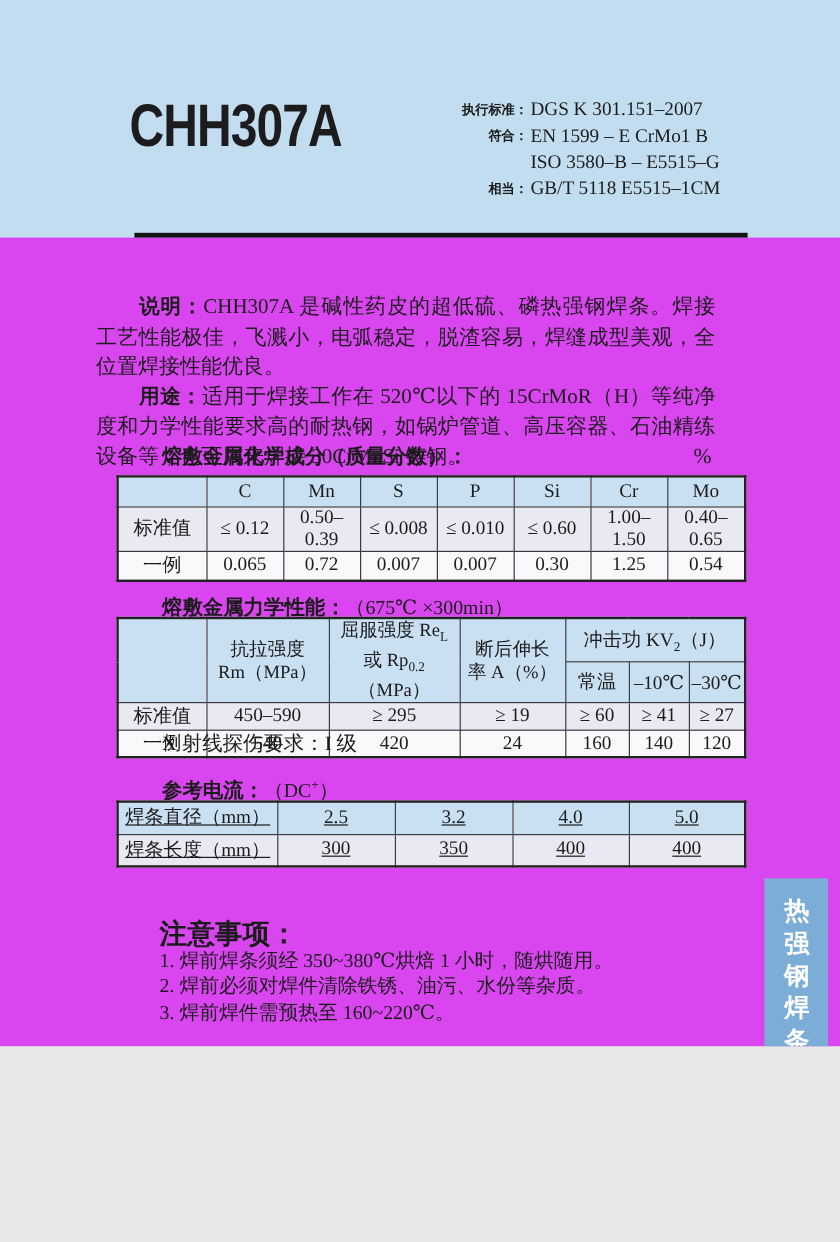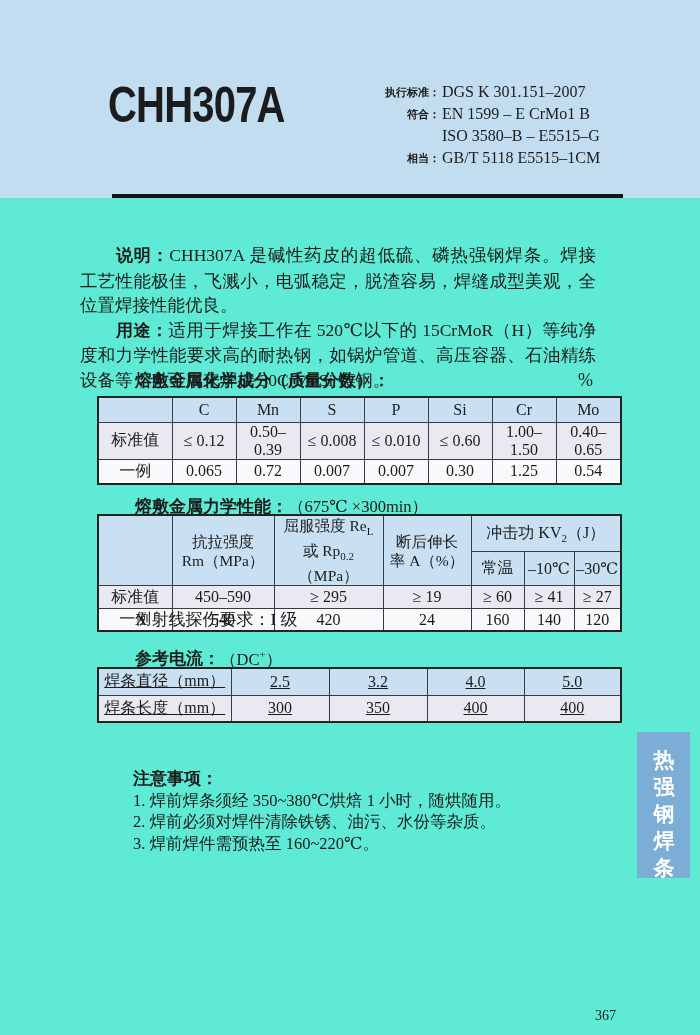--- a/index.html
+++ b/index.html
@@ -1,18 +1,18 @@
 <!DOCTYPE html>
 <html><head>
 <meta charset="utf-8">
 <style>
   html,body{margin:0;padding:0;background:#e8e8e8;}
   .page{
-    position:relative;width:700px;height:1035px;margin:0 auto;
-    background:#5eead4;overflow:hidden;
+    position:relative;width:700px;height:872px;margin:0 auto;
+    background:#d946ef;overflow:hidden;
     font-family:"Liberation Serif","DejaVu Serif",serif;color:#1b1b1b;
   }
   
   .hd{position:absolute;left:0;top:0;width:700px;height:198px;background:#c3ddf0;}
   .title{
     position:absolute;left:108px;top:80px;
     font-family:"Liberation Sans","DejaVu Sans",sans-serif;
     font-weight:bold;font-size:50px;line-height:1;color:#1c1c1e;
     letter-spacing:-1px;transform:scaleX(0.80);transform-origin:left center;
     white-space:nowrap;
@@ -22,21 +22,21 @@
     text-align:right;font-family:"Liberation Sans","DejaVu Sans",sans-serif;
     font-weight:bold;font-size:11px;line-height:22px;white-space:nowrap;
   }
   .std-value{font-size:16px;line-height:22px;white-space:nowrap;padding-left:2px;}
   .black-bar{position:absolute;left:112px;top:194px;width:511px;height:4px;background:#141414;}
   
   .desc{position:absolute;left:80px;top:243px;width:516px;font-size:17.5px;line-height:24.5px;text-align:justify;}
   .desc p{margin:0;text-indent:36px;}
   .desc .lbl{font-weight:bold;font-family:"Liberation Sans","DejaVu Sans",sans-serif;font-size:17px;}
   
-  .sec-line{position:absolute;display:flex;align-items:flex-end;white-space:nowrap;}
+  .sec-line{position:absolute;display:flex;align-items:center;white-space:nowrap;}
   .sec-h{font-family:"Liberation Sans","DejaVu Sans",sans-serif;font-weight:bold;font-size:17px;}
   .sec-paren{font-size:16.5px;}
   .chem-head{position:absolute;left:135px;top:369px;width:458px;display:flex;justify-content:space-between;align-items:baseline;}
   .pct{font-size:18px;}
   
   table{border-collapse:collapse;table-layout:fixed;position:absolute;background:#f9f9fc;}
   td,th{border:1px solid #3a3a44;text-align:center;vertical-align:middle;
         font-size:16px;font-weight:normal;padding:0 1px;overflow:hidden;}
   table{border:2px solid #222;}
   .th-blue{background:#c9e0f2;}
@@ -46,21 +46,21 @@
   sub{font-size:11px;}
   sup{font-size:11px;}
   #tbl-chem{left:97px;top:396px;width:523px;}
   #tbl-chem tr{height:25px;}
   #tbl-mech{left:97px;top:514px;width:523px;}
   #tbl-cur{left:97px;top:667px;width:523px;text-decoration:underline;}
   #tbl-cur tr{height:27px;}
   
   .xray{position:absolute;left:135px;top:608px;font-size:17px;}
   .notes{position:absolute;left:133px;top:768px;width:470px;font-size:16.5px;line-height:21.5px;}
-  .notes .sec-h{font-size:17px;}
+  .notes .sec-h{font-size:23px;}
   .notes div{margin:0;}
   
   .side-tab{
     position:absolute;left:637px;top:732px;width:53px;height:146px;background:#7cadd6;
     display:flex;justify-content:center;align-items:flex-start;
   }
   .side-tab-text{
     width:22px;margin-top:14px;word-break:break-all;text-align:right;
     font-family:"Liberation Sans","DejaVu Sans",sans-serif;font-weight:bold;
     font-size:21px;line-height:27px;color:#ffffff;

